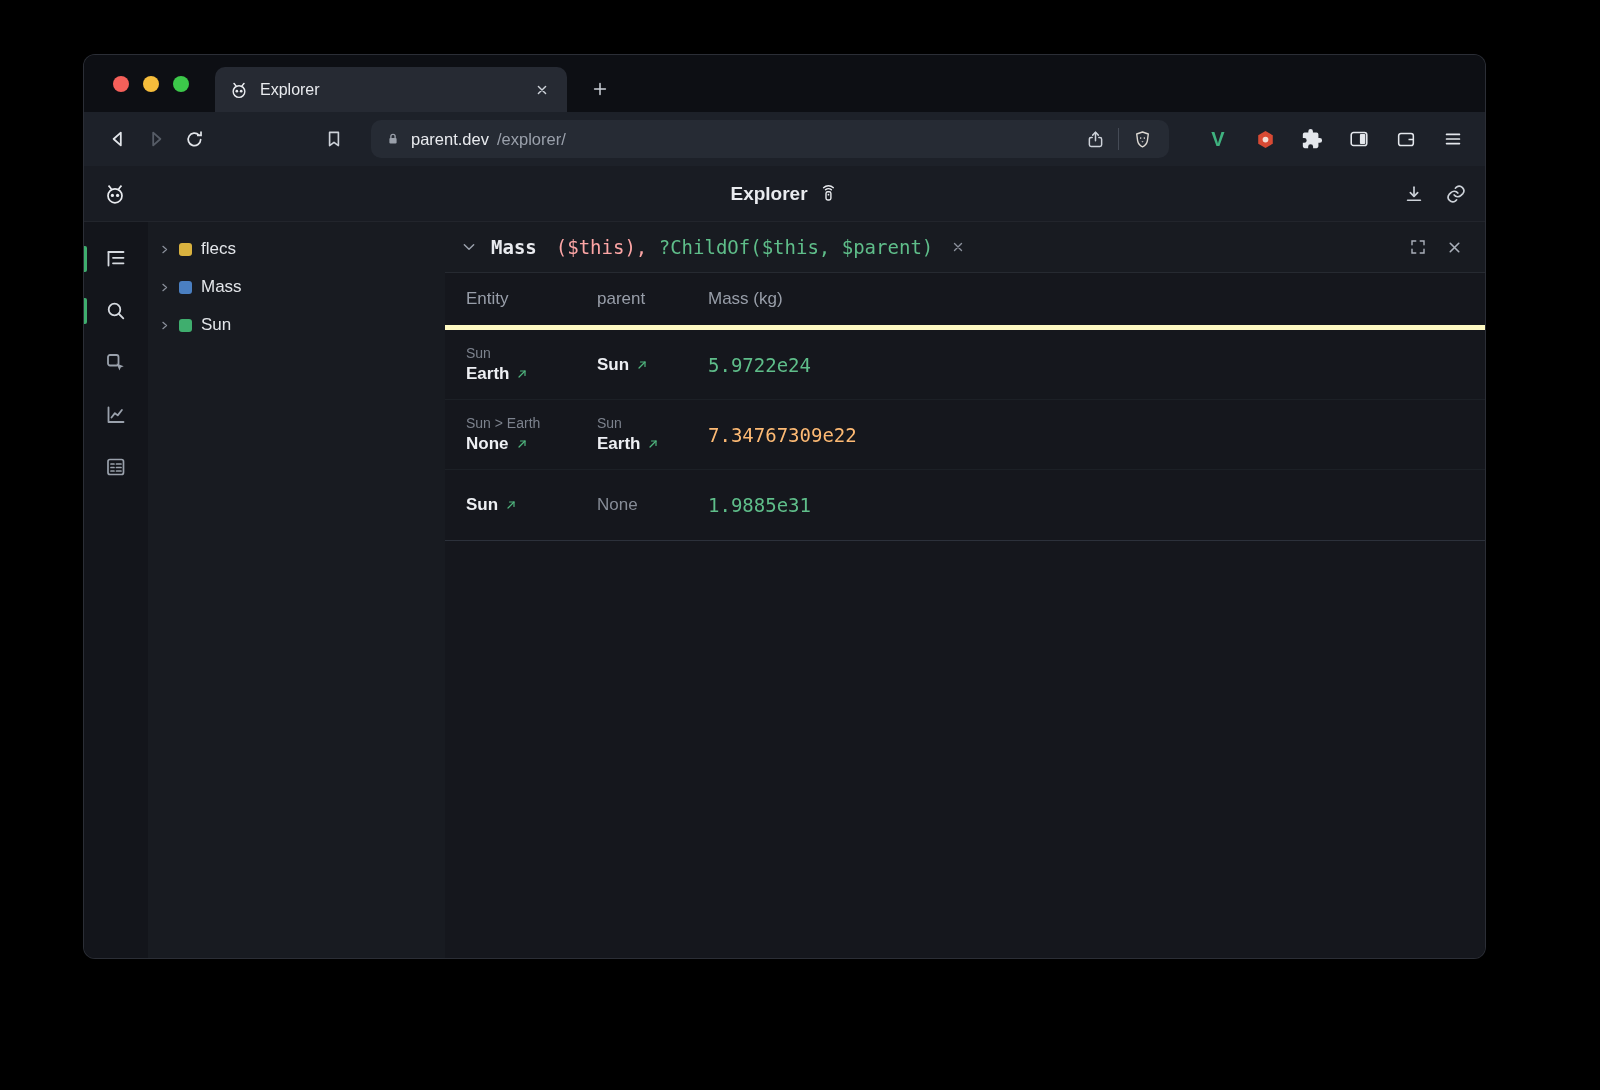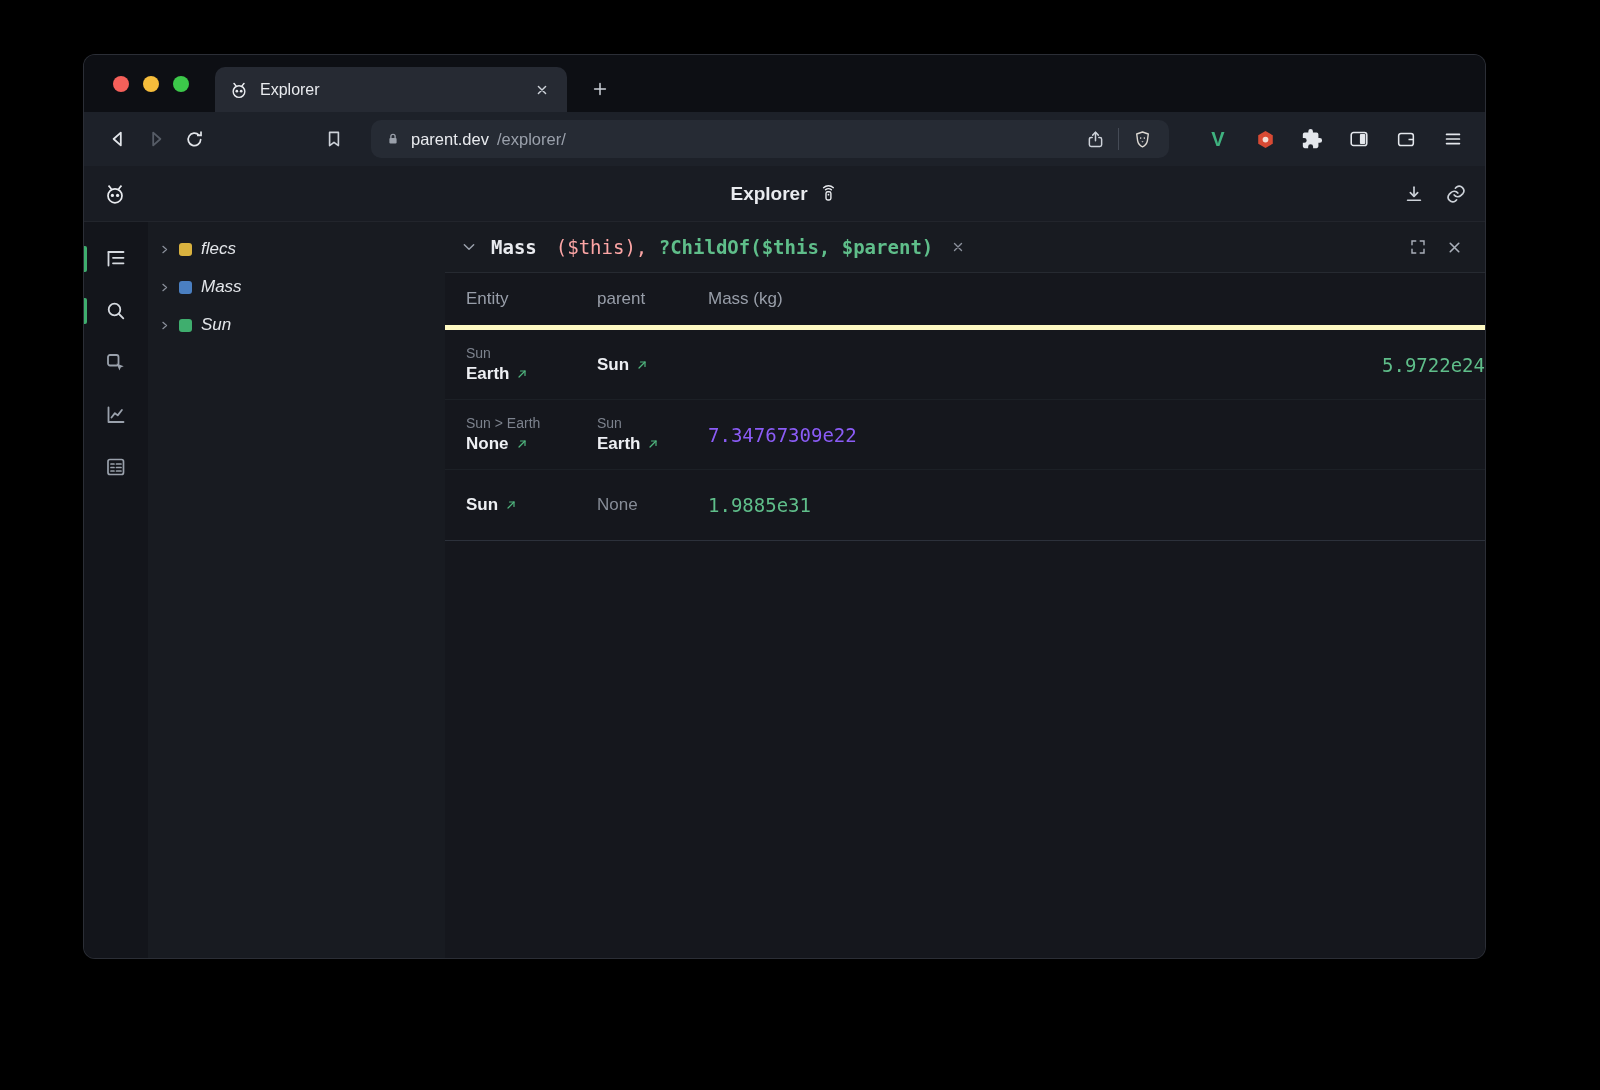--- a/index.html
+++ b/index.html
@@ -50,30 +50,30 @@
   .appheader-right { margin-left: auto; display: flex; align-items: center; gap: 12px; }
 
   
   .main { display: flex; height: 736px; }
 
   .rail { position: relative; width: 64px; background: #13151b; display: flex; flex-direction: column; align-items: center; padding-top: 19px; gap: 16px; flex: none; }
   .rail-ind { position: absolute; left: 0; width: 3px; height: 26px; border-radius: 0 2px 2px 0; }
   .rail-btn { width: 36px; height: 36px; border-radius: 8px; }
 
   .treepanel { width: 297px; background: #181b21; padding-top: 8px; flex: none; }
-  .tree-item { height: 38px; display: flex; align-items: center; padding-left: 11px; gap: 9px; cursor: pointer; font-style: italic; }
+  .tree-item { height: 38px; display: flex; align-items: center; padding-left: 11px; gap: 9px; cursor: pointer; }
   .tree-sq { width: 13px; height: 13px; border-radius: 3px; flex: none; }
   .tree-label { font-size: 17px; color: #e3e6ea; }
 
   .querypanel { flex: 1; background: #15171d; display: flex; flex-direction: column; }
   .qheader { height: 51px; background: #181b21; border-bottom: 1px solid #262a31; display: flex; align-items: center; padding: 0 18px 0 12px; gap: 10px; }
   .qtext { font-family: "DejaVu Sans Mono", monospace; font-size: 19px; white-space: nowrap; cursor: text; }
   .q-seg1 { color: #e9ebef; font-weight: 700; }
   .q-seg2 { color: #fca5a5; margin-left: 19px; }
-  .q-seg3 { color: #5fbe8a; font-weight: bold; }
+  .q-seg3 { color: #5fbe8a; }
   .q-spacer { flex: 1; }
 
   .thead, .trow { display: grid; grid-template-columns: 131px 111px 1fr; padding-left: 21px; align-items: center; }
   .thead { height: 57px; color: #989ea9; font-size: 17px; border-bottom: 5px solid #fef9c3; }
   .rows { border-bottom: 1px solid #2c313b; }
   .trow { height: 70px; border-bottom: 1px solid #1c2026; }
   .trow:last-child { border-bottom: none; }
 
   .cell-path { font-size: 14px; color: #7c828d; margin-bottom: 3px; }
   .cell-path:empty { display: none; }
@@ -375,21 +375,21 @@
             <div class="name-line">
               <span class="name">Sun</span>
               <span>
                   <svg width="12" height="12" viewBox="0 0 24 24" fill="none" stroke="#4fb57e" stroke-width="2.4" stroke-linecap="round" stroke-linejoin="round">
                     <path d="M6 18 18 6"></path>
                     <path d="M9 6h9v9"></path>
                   </svg>
                 </span>
             </div>
           </div>
-          <div class="mass" style="color: rgb(95, 190, 138); text-align: right;">5.9722e24</div>
+          <div class="mass" style="color: rgb(95, 190, 138);">5.9722e24</div>
         </div>
 
         <div class="trow">
           <div class="cell">
             <div class="cell-path">Sun &gt; Earth</div>
             <div class="name-line">
               <span class="name">None</span>
               <span>
                   <svg width="12" height="12" viewBox="0 0 24 24" fill="none" stroke="#4fb57e" stroke-width="2.4" stroke-linecap="round" stroke-linejoin="round">
                     <path d="M6 18 18 6"></path>
@@ -403,21 +403,21 @@
             <div class="name-line">
               <span class="name">Earth</span>
               <span>
                   <svg width="12" height="12" viewBox="0 0 24 24" fill="none" stroke="#4fb57e" stroke-width="2.4" stroke-linecap="round" stroke-linejoin="round">
                     <path d="M6 18 18 6"></path>
                     <path d="M9 6h9v9"></path>
                   </svg>
                 </span>
             </div>
           </div>
-          <div class="mass" style="color: #8b5cf6;">7.34767309e22</div>
+          <div class="mass" style="color: #fdba74;">7.34767309e22</div>
         </div>
 
         <div class="trow">
           <div class="cell">
 
             <div class="name-line">
               <span class="name">Sun</span>
               <span>
                   <svg width="12" height="12" viewBox="0 0 24 24" fill="none" stroke="#4fb57e" stroke-width="2.4" stroke-linecap="round" stroke-linejoin="round">
                     <path d="M6 18 18 6"></path>

